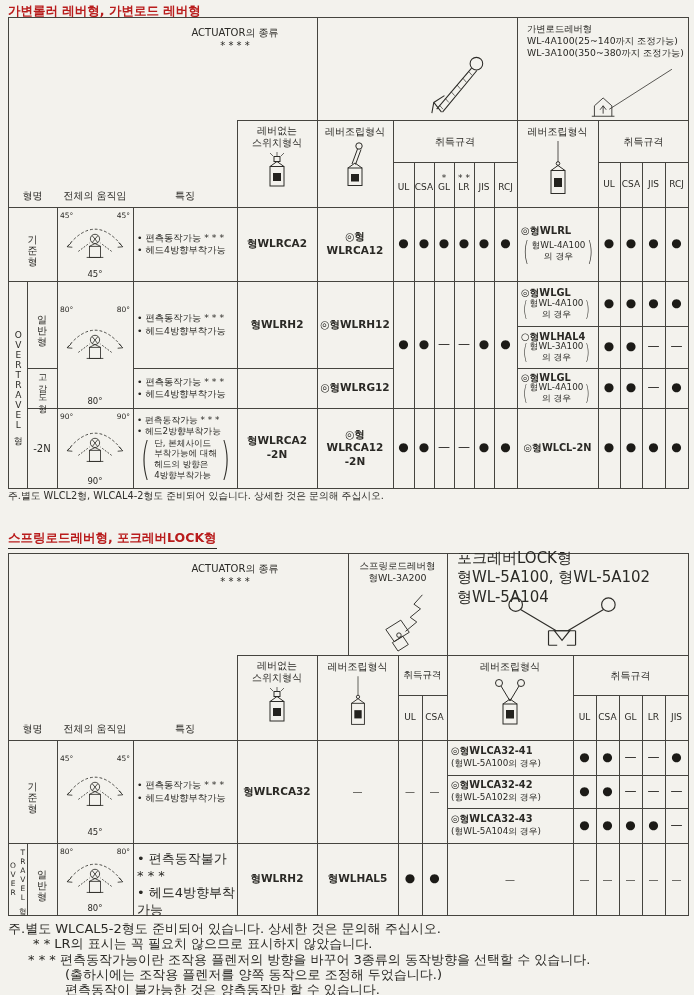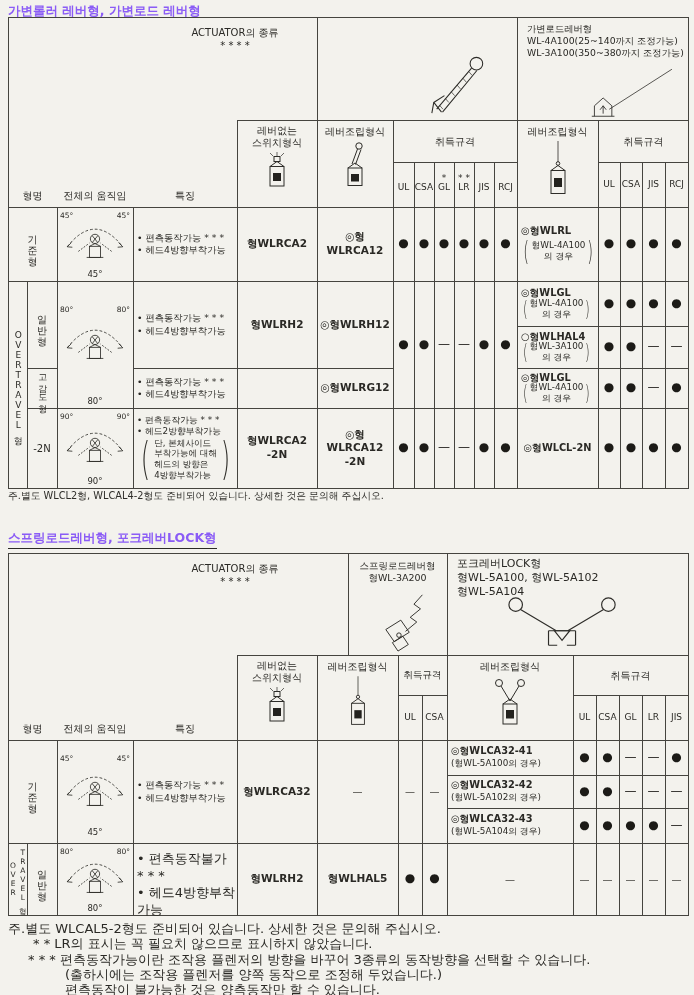--- a/index.html
+++ b/index.html
@@ -11,21 +11,21 @@
   .c{position:absolute;box-sizing:border-box;display:flex;flex-direction:column;
      align-items:center;justify-content:center;text-align:center;font-size:10px;line-height:1.3}
   .lt{align-items:flex-start;text-align:left;padding-left:4px}
   .hdr{justify-content:flex-start;padding-top:5px;gap:3px}
   .v{writing-mode:vertical-rl;text-orientation:upright;letter-spacing:1px}
   .b{font-weight:bold}
   .small{font-size:9px}
   .dot{font-size:12px;color:#1c1b17}
   .dash{color:#44433e}
   .starrow{font-size:9px;line-height:5px;height:6px}
-  .title{position:absolute;font-weight:bold;font-size:12.5px;color:#8b5cf6}
+  .title{position:absolute;font-weight:bold;font-size:12.5px;color:#b91c1c}
   .note{position:absolute;font-size:9.8px;color:#2e2d29}
   .paren{display:flex;align-items:center}
   .bp{font-size:27px;font-weight:200;line-height:1;transform:scaleX(.55);color:#35342f}
   .bp2{font-size:44px}
   .ptxt{font-size:8.8px;line-height:1.25;text-align:center}
   .diagc{position:absolute;box-sizing:border-box;display:flex;align-items:center;justify-content:center}
   .ang{position:absolute;font-size:7.5px;color:#2a2925}
   .al{left:3px;top:4px}.ar{right:3px;top:4px}
   .ab{left:0;right:0;bottom:2px;text-align:center;font-size:8.5px}
   .fn{font-size:13px;line-height:1.18;white-space:nowrap}
@@ -409,21 +409,21 @@
   <div class="diagc" style="left:345px;top:38px;width:90px;height:62px">
     <svg width="80" height="60" viewBox="0 0 80 64">
       <g fill="none" stroke="#2d2c28" stroke-width="1">
         <path d="M66 3 l-9 10 7 5 -11 9 7 5 -12 10"></path>
         <path d="M27 40 l16 -10 9 13 -16 10 z"></path>
         <path d="M34 54 l11 -7 6 9 -11 7 z"></path>
         <circle cx="41" cy="46" r="2.4"></circle>
       </g>
     </svg>
   </div>
-  <div class="c lt" style="left:445px;top:3px;width:230px;height:44px;font-size:11px">
+  <div class="c lt" style="left:445px;top:3px;width:230px;height:44px;font-size:15px">
     <div>포크레버LOCK형</div>
     <div>형WL-5A100, 형WL-5A102</div>
     <div>형WL-5A104</div>
   </div>
   <div class="diagc" style="left:470px;top:40px;width:170px;height:60px">
     <svg width="130" height="56" viewBox="0 0 130 58">
       <g fill="none" stroke="#2d2c28" stroke-width="1.2">
         <circle cx="16" cy="10" r="7"></circle>
         <circle cx="112" cy="10" r="7"></circle>
         <path d="M21 15 L58 37 M107 15 L70 37"></path>

